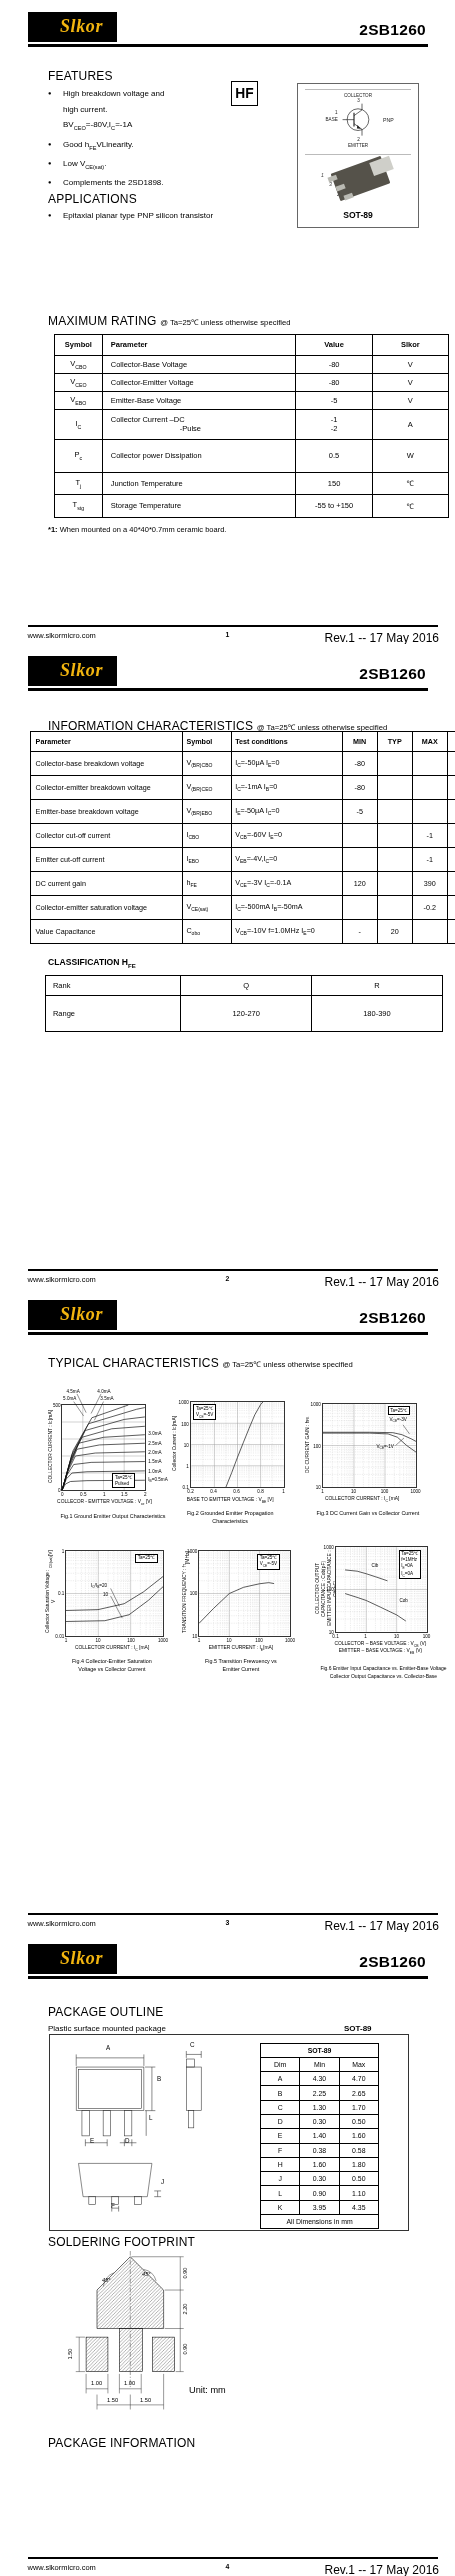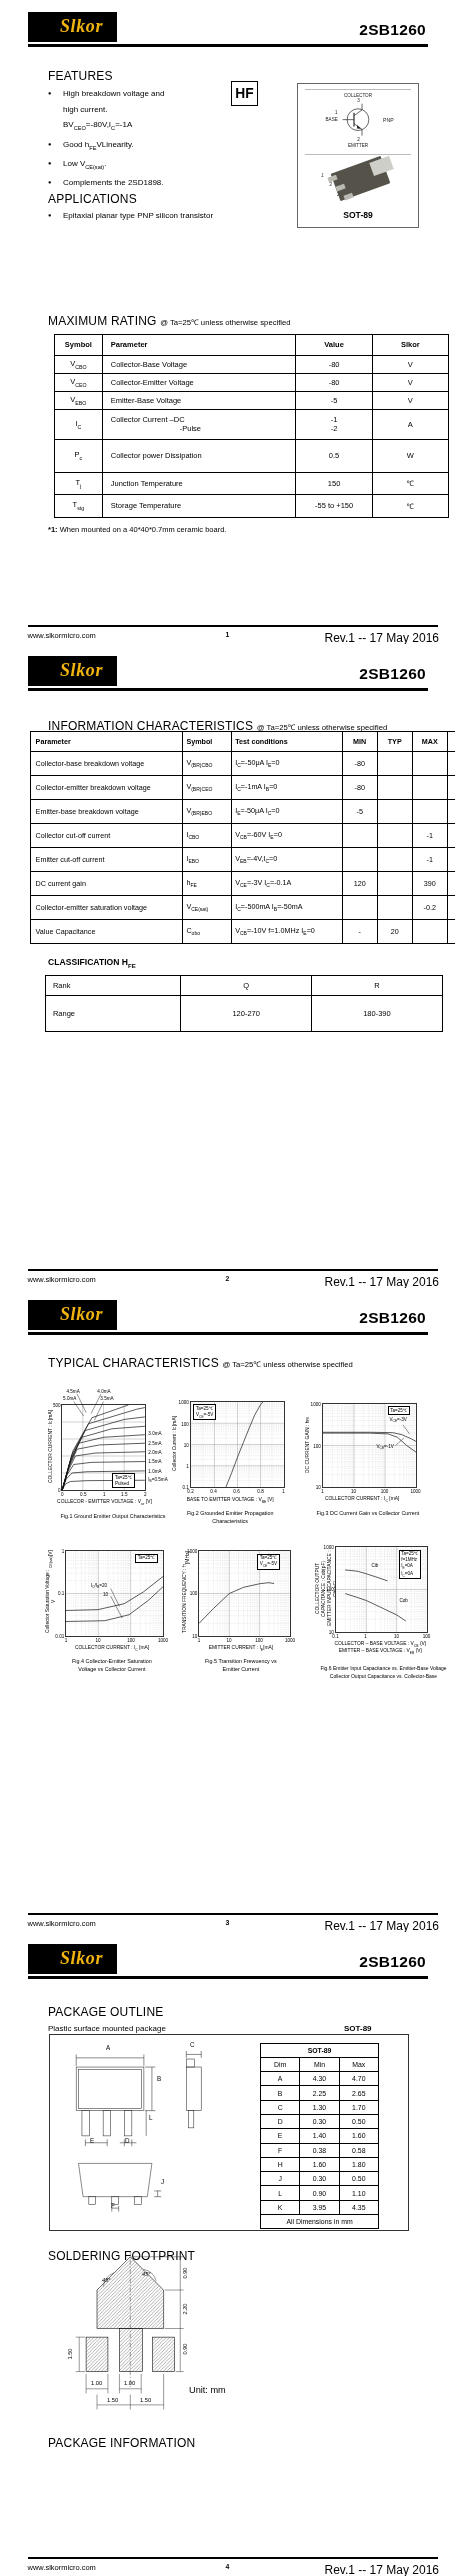--- a/index.html
+++ b/index.html
@@ -853,21 +853,21 @@
             <td class="c1">3.95</td>
             <td class="c2">4.35</td>
           </tr>
           <tr>
             <td colspan="3">All Dimensions in mm</td>
           </tr>
         </tbody>
       </table>
   </div>
 
-  <div class="h1" style="left:48px;top:317px;">SOLDERING FOOTPRINT</div>
+  <div class="h1" style="left:48px;top:303px;">SOLDERING FOOTPRINT</div>
 
   <svg width="184" height="178" style="position:absolute;left:63px;top:319px;" viewBox="0 0 320 310">
     <defs>
       <pattern id="hh" patternUnits="userSpaceOnUse" width="6" height="6">
         <path d="M-1,7 L7,-1" stroke="#555" stroke-width="0.8"></path>
         <path d="M2,10 L10,2" stroke="#555" stroke-width="0.8"></path>
       </pattern>
     </defs>
     <g stroke="#000" stroke-width="1" fill="url(#hh)">
       <polygon points="117,10 175,68 175,135 59,135 59,68"></polygon>

